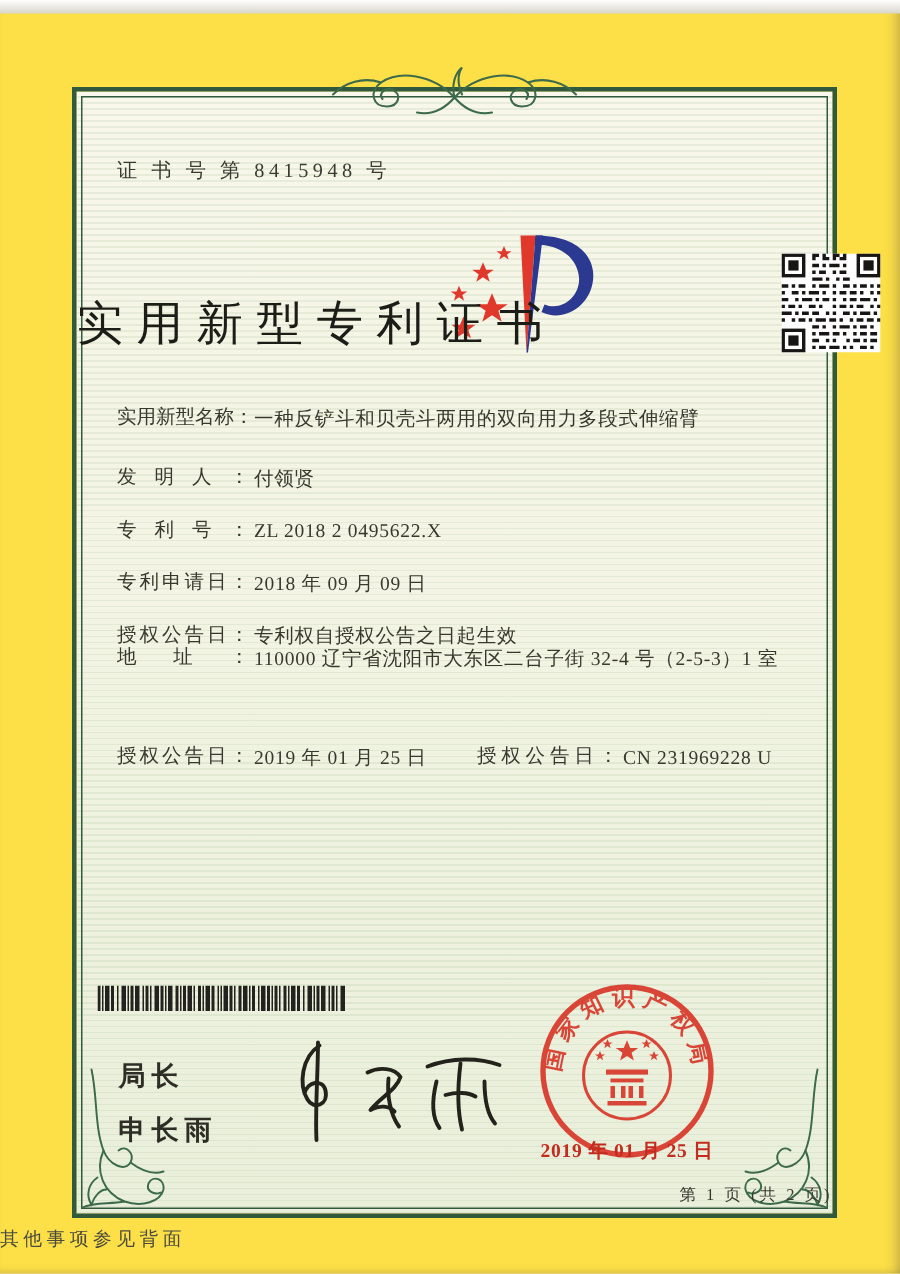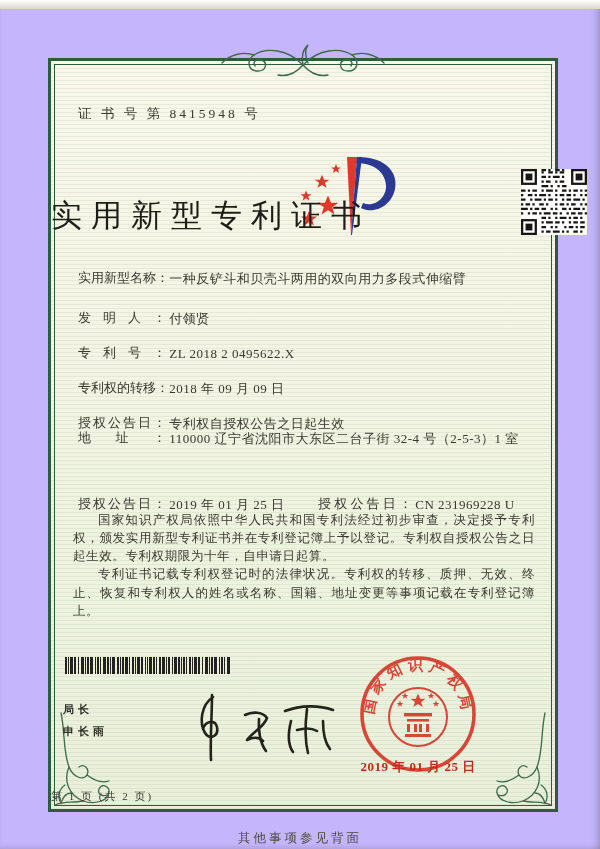--- a/index.html
+++ b/index.html
@@ -1,18 +1,18 @@
 <!DOCTYPE html>
 <html><head>
 <meta charset="utf-8">
 <style>
   html,body{margin:0;padding:0;}
   body{width:600px;height:849px;overflow:hidden;background:#efece0;
        font-family:"Liberation Serif","DejaVu Serif",serif;}
-  .photo{position:relative;width:600px;height:849px;background:#c4b5fd;
+  .photo{position:relative;width:600px;height:849px;background:#fde047;
          box-shadow:inset -7px 0 9px -6px rgba(90,85,70,.45), inset 0 -4px 6px -4px rgba(90,85,70,.3);}
   .photo-top-edge{position:absolute;left:0;top:0;width:600px;height:9px;
          background:linear-gradient(#ffffff,#d9d6ca);}
   
   .frame{position:absolute;left:48px;top:58px;width:504px;height:748px;
          border:3px solid #30593d;
          background:linear-gradient(180deg,#f8f7ea 0%,#f3f4e3 45%,#e9efda 100%);}
   .frame-inner{position:absolute;inset:3px;border:1px solid #30593d;pointer-events:none;}
   .guilloche{position:absolute;inset:0;
          background:repeating-linear-gradient(0deg,rgba(120,165,115,.13) 0 1px,rgba(255,255,255,0) 1px 4px);
@@ -24,28 +24,28 @@
   .fields{position:absolute;left:27px;top:0;width:460px;font-size:13px;color:#38382e;}
   .frow{position:absolute;left:0;white-space:nowrap;}
   .flabel{display:inline-block;width:88px;text-align:justify;text-align-last:justify;
           vertical-align:top;}
   .fvalue{display:inline-block;max-width:366px;vertical-align:top;white-space:normal;
           line-height:1.55;letter-spacing:.5px;}
   .frow2{position:absolute;white-space:nowrap;}
   .paras{position:absolute;left:22px;top:450px;width:462px;font-size:12.5px;color:#3a3a2f;
          line-height:1.45;text-align:justify;letter-spacing:.6px;}
   .paras p{margin:0;text-indent:2em;}
-  .director{position:absolute;left:12px;top:638px;font-size:11px;color:#2e2e26;
-            font-weight:600;letter-spacing:4px;line-height:2.0;font-family:Liberation Mono, monospace;}
+  .director{position:absolute;left:28px;top:638px;font-size:18px;color:#2e2e26;
+            font-weight:600;letter-spacing:4px;line-height:2.0;}
   .sealdate{position:absolute;left:302px;top:697px;width:130px;text-align:center;
             color:#c32b1e;font-size:13px;font-weight:700;letter-spacing:.5px;}
-  .pageinfo{position:absolute;left:0;top:728px;width:100%;text-align:left;
+  .pageinfo{position:absolute;left:0;top:728px;width:100%;text-align:right;
             font-size:11px;color:#3a3a30;letter-spacing:2px;}
-  .backnote{position:absolute;left:0;top:818px;width:100%;text-align:center;
-            font-size:12.5px;color:#4a4a3e;letter-spacing:3px;margin-top:12px;}
+  .backnote{position:absolute;left:0;top:818px;width:100%;
+            font-size:12.5px;color:#4a4a3e;letter-spacing:3px;}
   
   .logo{position:absolute;left:240px;top:90px;}
   .qr{position:absolute;left:470px;top:108px;}
   .barcode{position:absolute;left:14px;top:596px;}
   .signature{position:absolute;left:132px;top:624px;}
   .seal{position:absolute;left:304px;top:590px;opacity:.92;}
   .orn-top{position:absolute;left:167px;top:-22px;}
   .orn-bl{position:absolute;left:2px;bottom:2px;}
   .orn-br{position:absolute;right:2px;bottom:2px;transform:scaleX(-1);}
 </style>
@@ -149,45 +149,41 @@
       </div>
       <div class="frow" style="top:248px">
         <span class="flabel">发明人：</span>
         <span class="fvalue">付领贤</span>
       </div>
       <div class="frow" style="top:283px">
         <span class="flabel">专利号：</span>
         <span class="fvalue">ZL 2018 2 0495622.X</span>
       </div>
       <div class="frow" style="top:318px">
-        <span class="flabel">专利权的转移：</span>
+        <span class="flabel">专利申请日：</span>
         <span class="fvalue">2018 年 09 月 09 日</span>
       </div>
       <div class="frow" style="top:353px">
         <span class="flabel">授权公告日：</span>
         <span class="fvalue">专利权自授权公告之日起生效</span>
       </div>
       <div class="frow" style="top:368px">
         <span class="flabel">地址：</span>
         <span class="fvalue" style="max-width:372px">110000 辽宁省沈阳市大东区二台子街 32-4 号（2-5-3）1 室</span>
       </div>
       <div class="frow" style="top:434px">
         <span class="flabel">授权公告日：</span>
         <span class="fvalue">2019 年 01 月 25 日</span>
       </div>
       <div class="frow2" style="left:240px;top:434px">
         <span class="flabel" style="width:94px">授权公告日：</span>
         <span class="fvalue">CN 231969228 U</span>
       </div>
     </div>
 
-    <div class="paras">
-      <p>国家知识产权局依照中华人民共和国专利法经过初步审查，决定授予专利权，颁发实用新型专利证书并在专利登记簿上予以登记。专利权自授权公告之日起生效。专利权期限为十年，自申请日起算。</p>
-      <p>专利证书记载专利权登记时的法律状况。专利权的转移、质押、无效、终止、恢复和专利权人的姓名或名称、国籍、地址变更等事项记载在专利登记簿上。</p>
-    </div>
 
     <svg class="barcode" width="166" height="17" viewBox="0 0 166 17">
       <line x1="0" y1="8.5" x2="166" y2="8.5" stroke="#24221e" stroke-width="17" stroke-dasharray="2 1 1 1 3 1 2 2 1 2 3 1 1 1 2 1 3 2 1 1 2 1 1 2 3 1 2 1 1 1 3 2 2 1 1 1 2 1 3 1 1 2 2 1 1 1 3 1 2 2 1 1 1 1 3 1 2 1 1 2 2 1 3 1 1 1 2 2 1 1 3 1 2 1 1 1 2 1 1 2"></line>
     </svg>
 
     <div class="director">
       <div>局长</div>
       <div>申长雨</div>
     </div>
 

